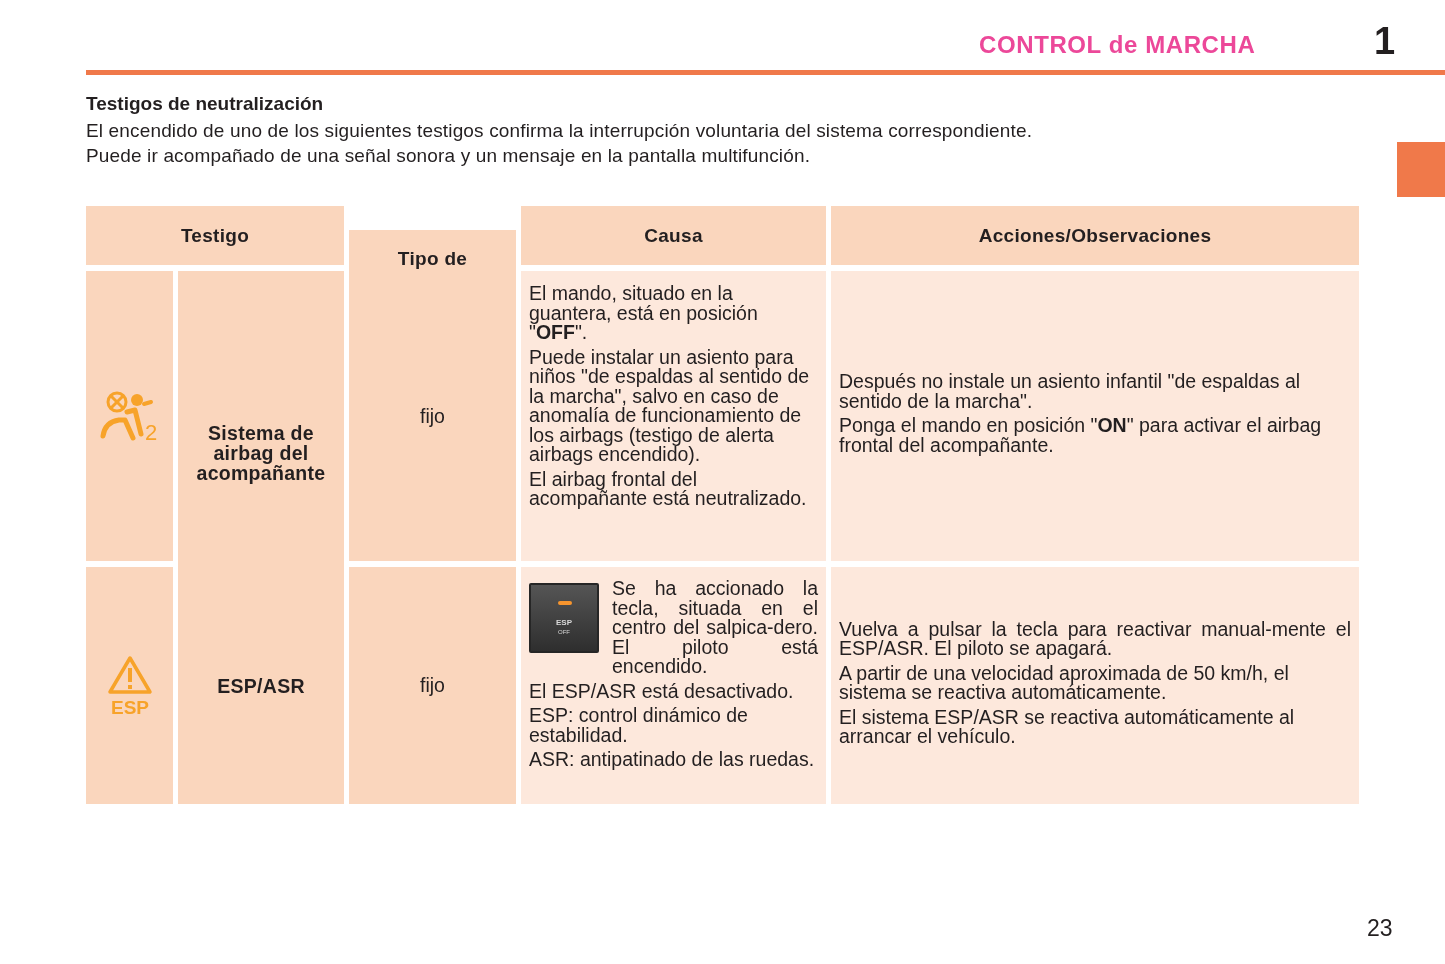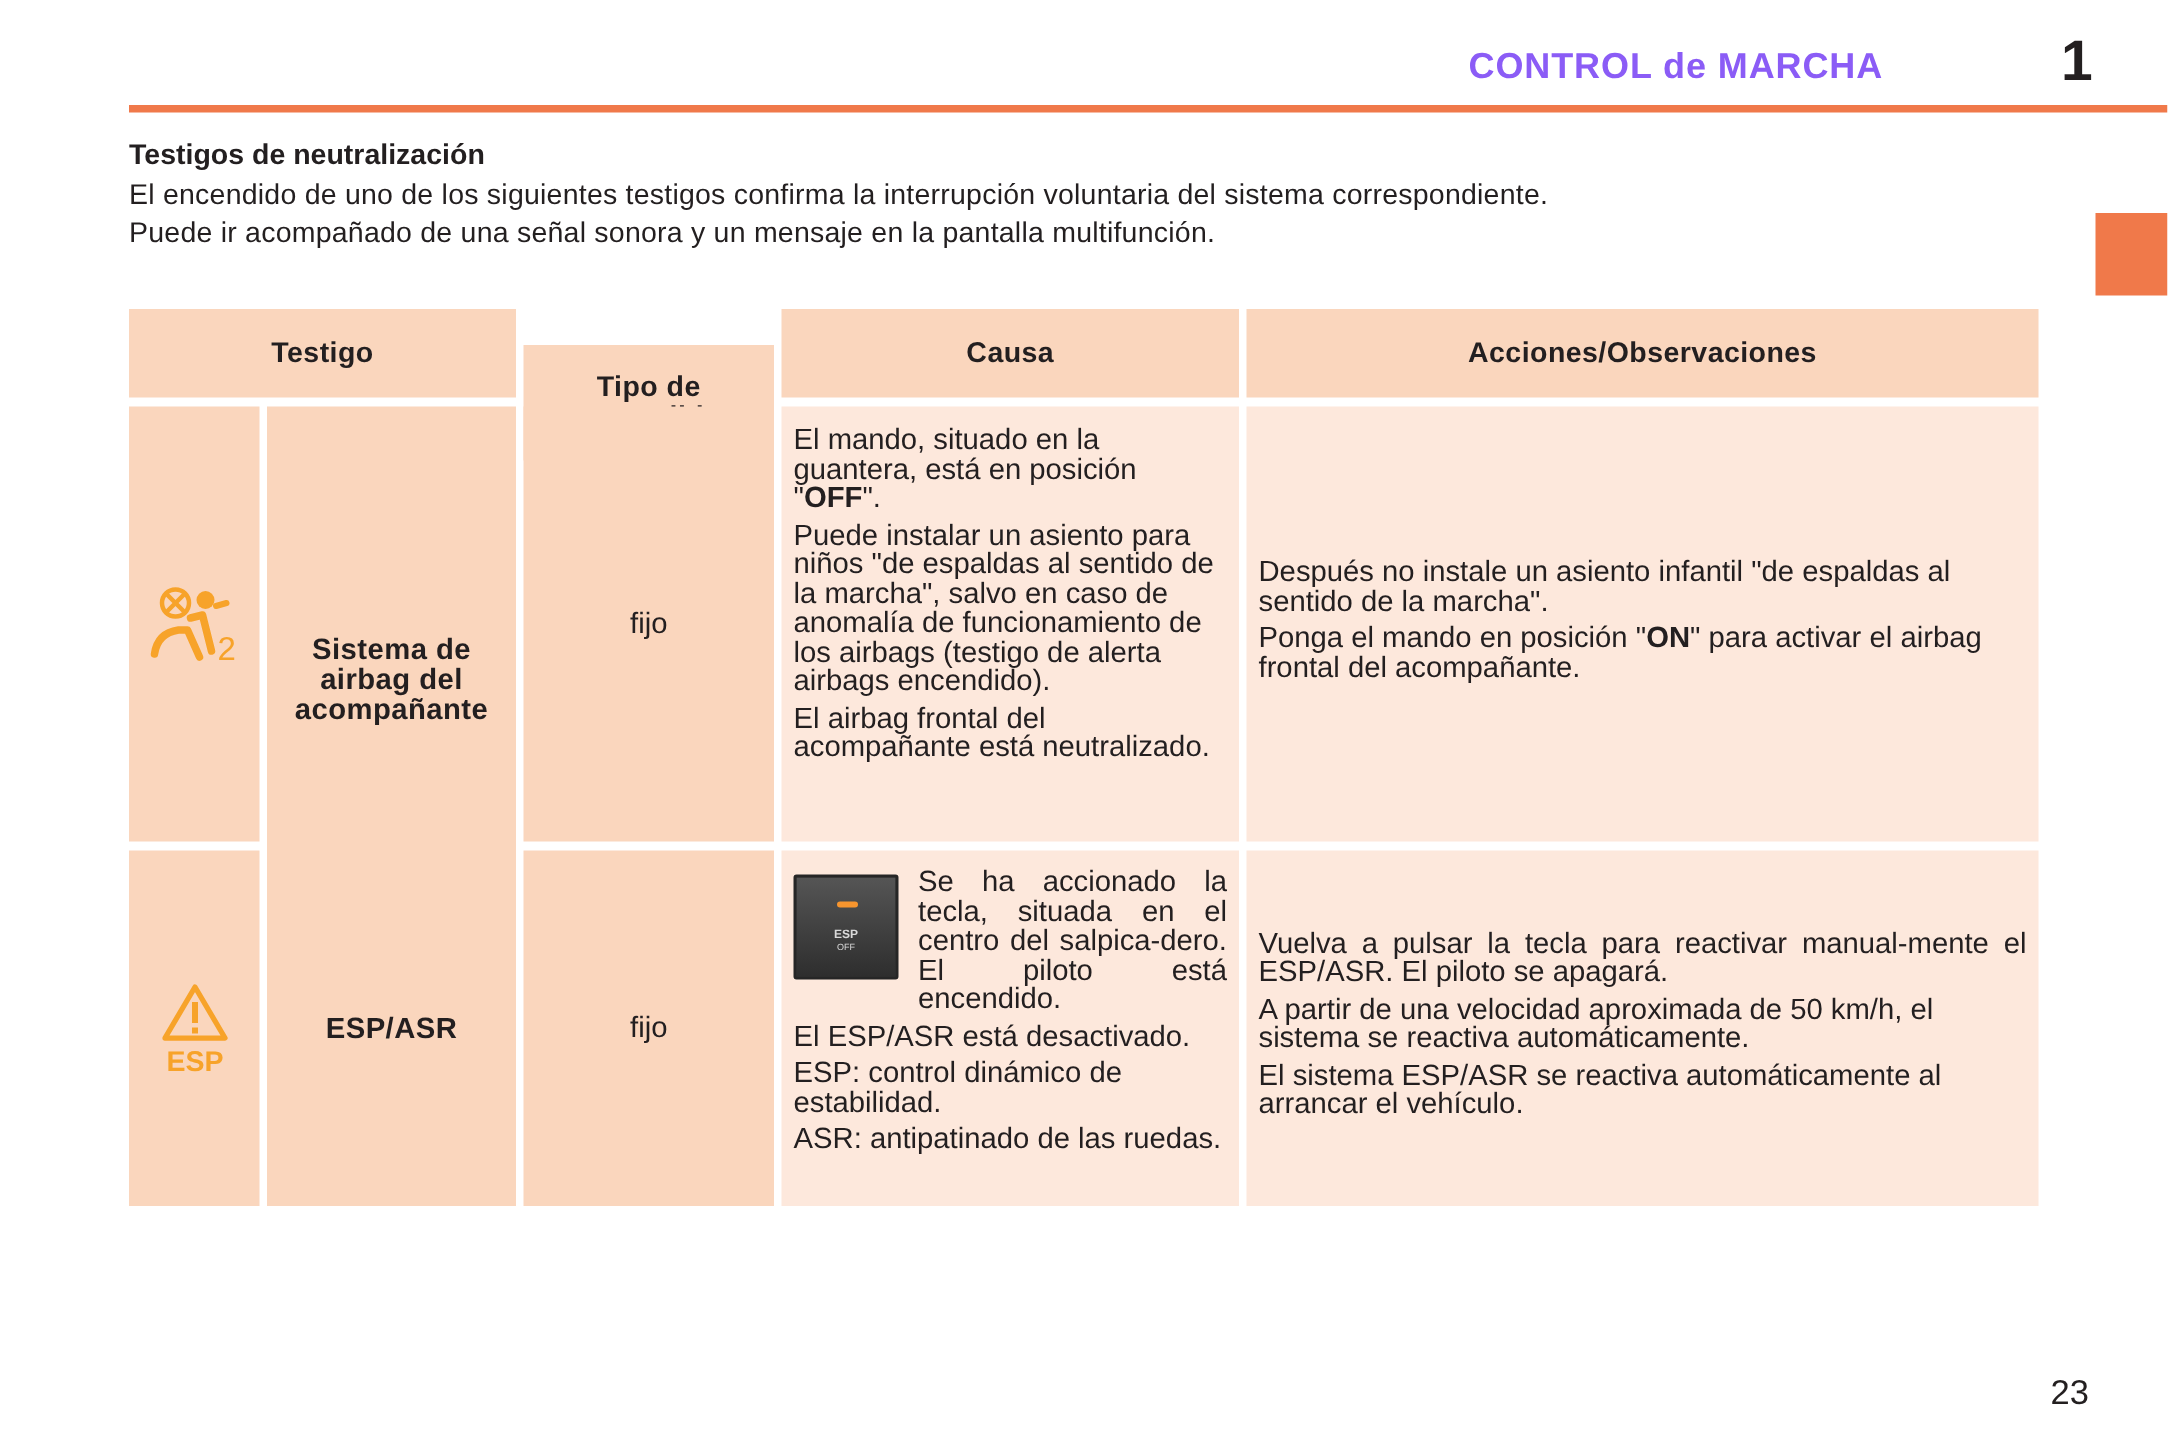--- a/index.html
+++ b/index.html
@@ -2,21 +2,21 @@
 <html><head>
   <meta charset="utf-8">
   <style>
     html, body { margin: 0; padding: 0; }
     body {
       width: 1445px; height: 964px; background: #ffffff; position: relative; overflow: hidden;
       font-family: "Liberation Sans", sans-serif; color: #231f20;
     }
     .header-title {
       position: absolute; left: 979px; top: 31px; font-size: 24px; font-weight: bold; letter-spacing: 0.6px;
-      color: #8b5cf6;
+      color: #ec4899;
     }
     .chapter-num {
       position: absolute; left: 1374px; top: 20px; font-size: 38px; font-weight: bold; color: #231f20;
     }
     .header-rule {
       position: absolute; left: 86px; top: 70px; width: 1359px; height: 5px; background: #f0794a;
     }
     .side-tab {
       position: absolute; left: 1397px; top: 142px; width: 48px; height: 55px; background: #f0794a;
     }

